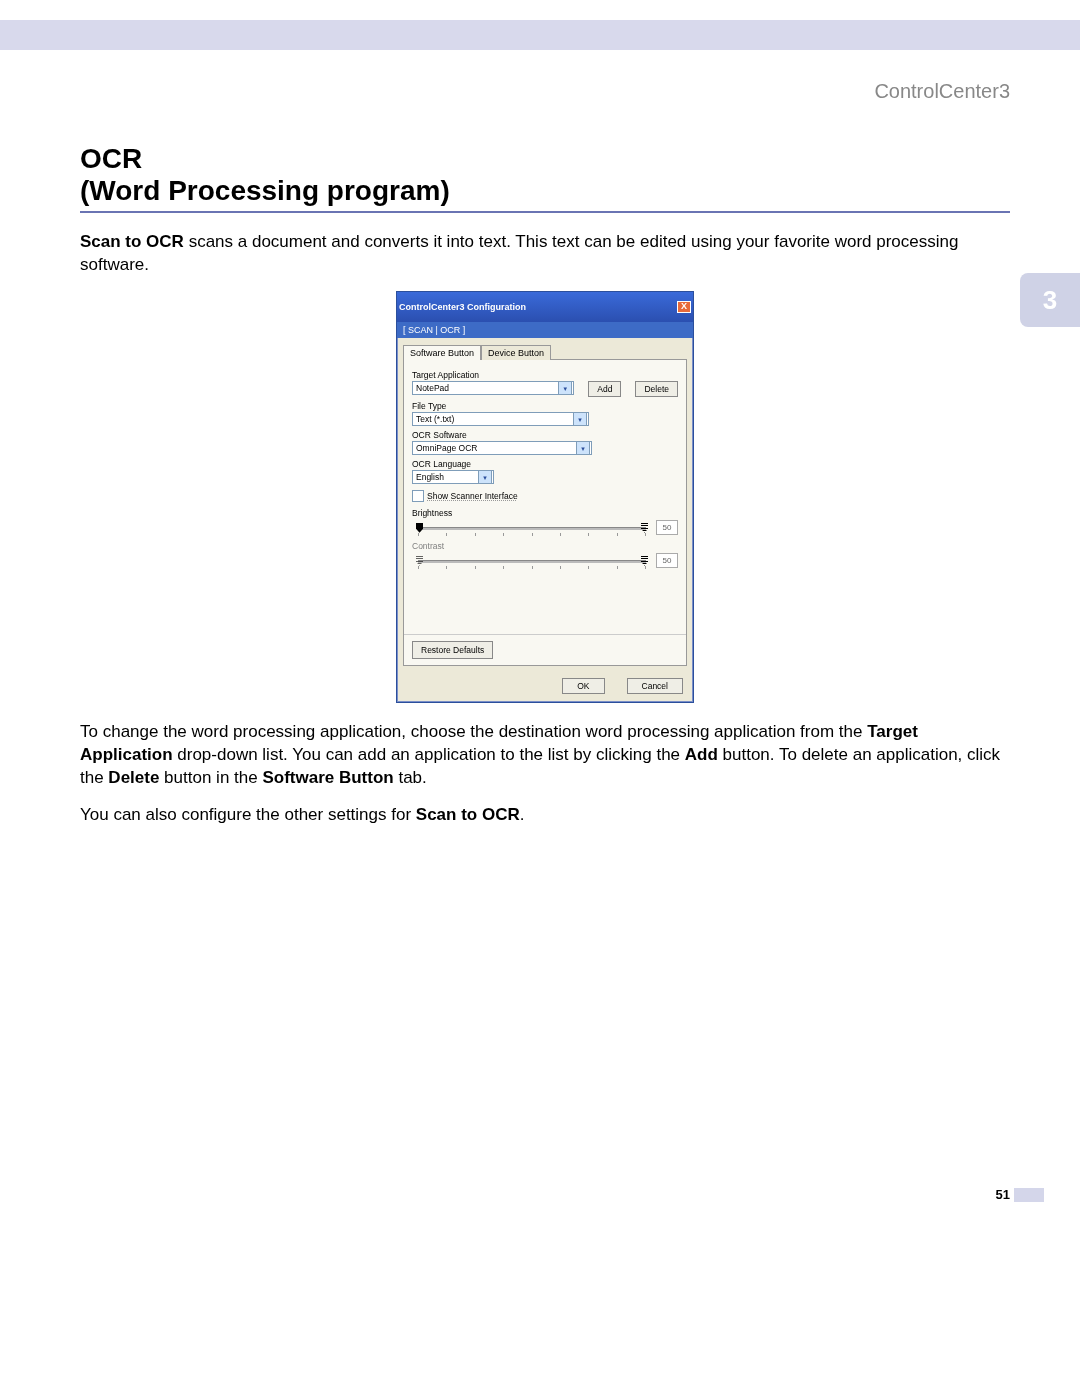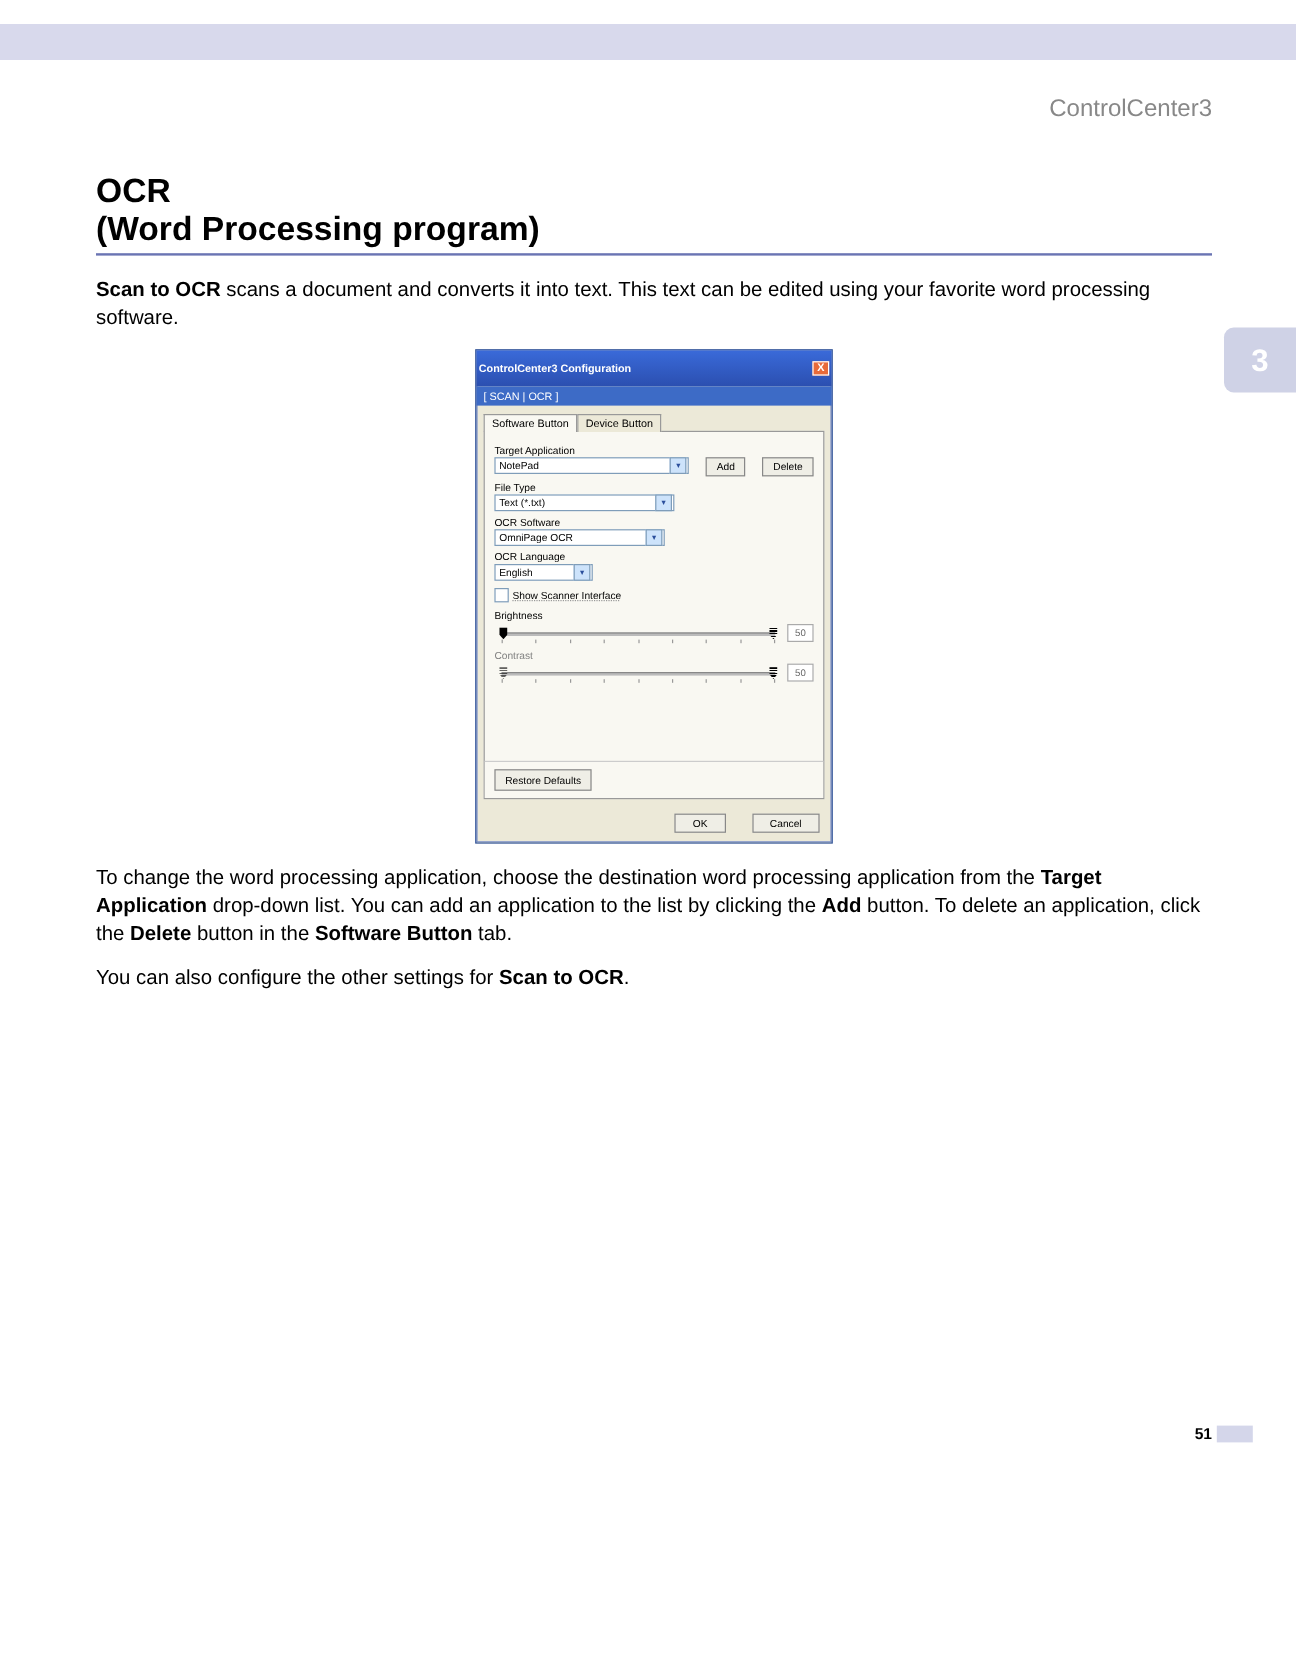--- a/index.html
+++ b/index.html
@@ -329,27 +329,27 @@
       <div class="row">
         <div class="select" style="flex:1.6">
           <span>NotePad</span>
           <span class="arrow">▾</span>
         </div>
         <div class="btn-sm">Add</div>
         <div class="btn-sm">Delete</div>
       </div>
 
       <div class="lbl">File Type</div>
-      <div class="select" style="width:150px">
+      <div class="select" style="width:177px">
         <span>Text (*.txt)</span>
         <span class="arrow">▾</span>
       </div>
 
       <div class="lbl">OCR Software</div>
-      <div class="select" style="width:142px">
+      <div class="select" style="width:180px">
         <span>OmniPage OCR</span>
         <span class="arrow">▾</span>
       </div>
 
       <div class="lbl">OCR Language</div>
       <div class="select" style="width:82px">
         <span>English</span>
         <span class="arrow">▾</span>
       </div>
 

